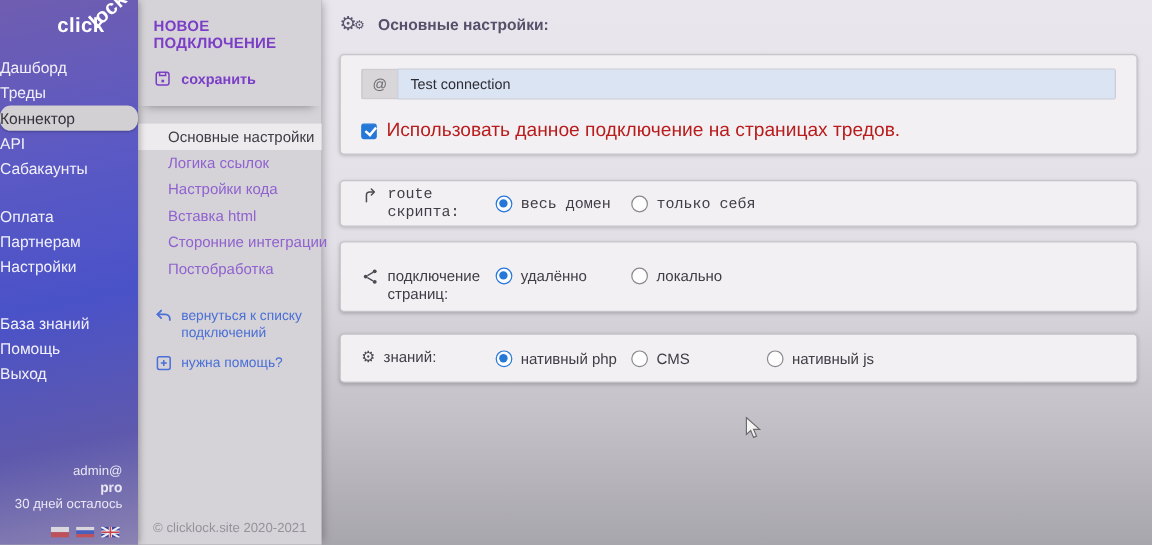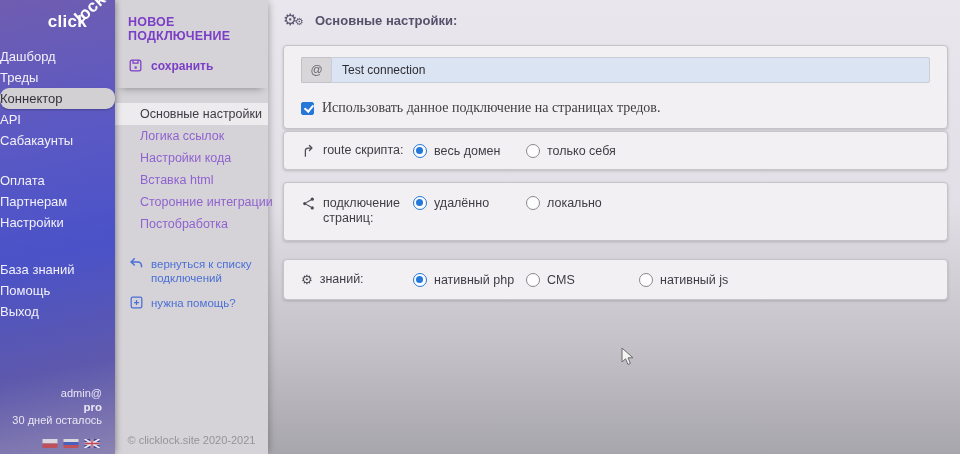--- a/index.html
+++ b/index.html
@@ -62,29 +62,29 @@
     box-shadow:0 1px 3px rgba(0,0,0,.18); }
   .card1 { margin-top:5px; height:84px; padding:11px 17px; }
   .input-row { display:flex; height:26px; }
   .input-prefix { width:30px; background:#d8d6d9; border:1px solid #c3c1c6; border-right:none;
     display:flex; align-items:center; justify-content:center; color:#6d6b72; font-size:12px;
     border-radius:2px 0 0 2px; }
   .input-row input { flex:1; background:#dae4f3; border:1px solid #c9cdd8; padding:12px 10px;
     font-family:"Liberation Sans",sans-serif; font-size:12px; color:#2e2c33; outline:none;
     border-radius:0 2px 2px 0; }
   .check-row { margin-top:17px; display:flex; align-items:center; gap:8px; cursor:pointer; }
-  .check-row .lbl { font-size:14px; color:#404040;font-family:Liberation Serif, serif; }
+  .check-row .lbl { font-size:16px; color:#b91c1c; }
   .checkbox { width:13px; height:13px; border-radius:2px; border:1.5px solid #8a888f;
     background:#fdfdfd; position:relative; flex:none; }
   .checkbox.on { background:#2577d8; border-color:#2577d8; }
   .checkbox.on::after { content:''; position:absolute; left:3.5px; top:0.5px; width:4px; height:7px;
     border:solid #fff; border-width:0 2px 2px 0; transform:rotate(40deg); }
   .row-card { display:flex; align-items:center; padding-left:17px; }
-  .card2 { margin-top:2px; height:39px; }
-  .card3 { margin-top:12px; height:59px; align-items:flex-start; padding-top:13px; }
+  .card2 { margin-top:21px; height:39px;font-family:Liberation Mono, monospace; }
+  .card3 { margin-top:12px; height:59px; align-items:flex-start; padding-top:21px; }
   .card4 { margin-top:18px; height:41px; }
   .row-label { width:112px; display:flex; gap:7px; color:#3f3d45; font-size:12.5px;
     align-items:flex-start; }
   .row-label svg { width:15px; height:15px; flex:none; color:#4b4952; margin-top:0px; }
   .row-label .gear-glyph { font-size:13px; line-height:15px; color:#4b4952;
     font-family:"DejaVu Sans",sans-serif; }
   .row-label .txt { line-height:15px; }
   .options { display:flex; }
   .option { width:113px; display:flex; align-items:center; gap:7px; cursor:pointer;
     font-size:12.5px; color:#3f3d45; }

